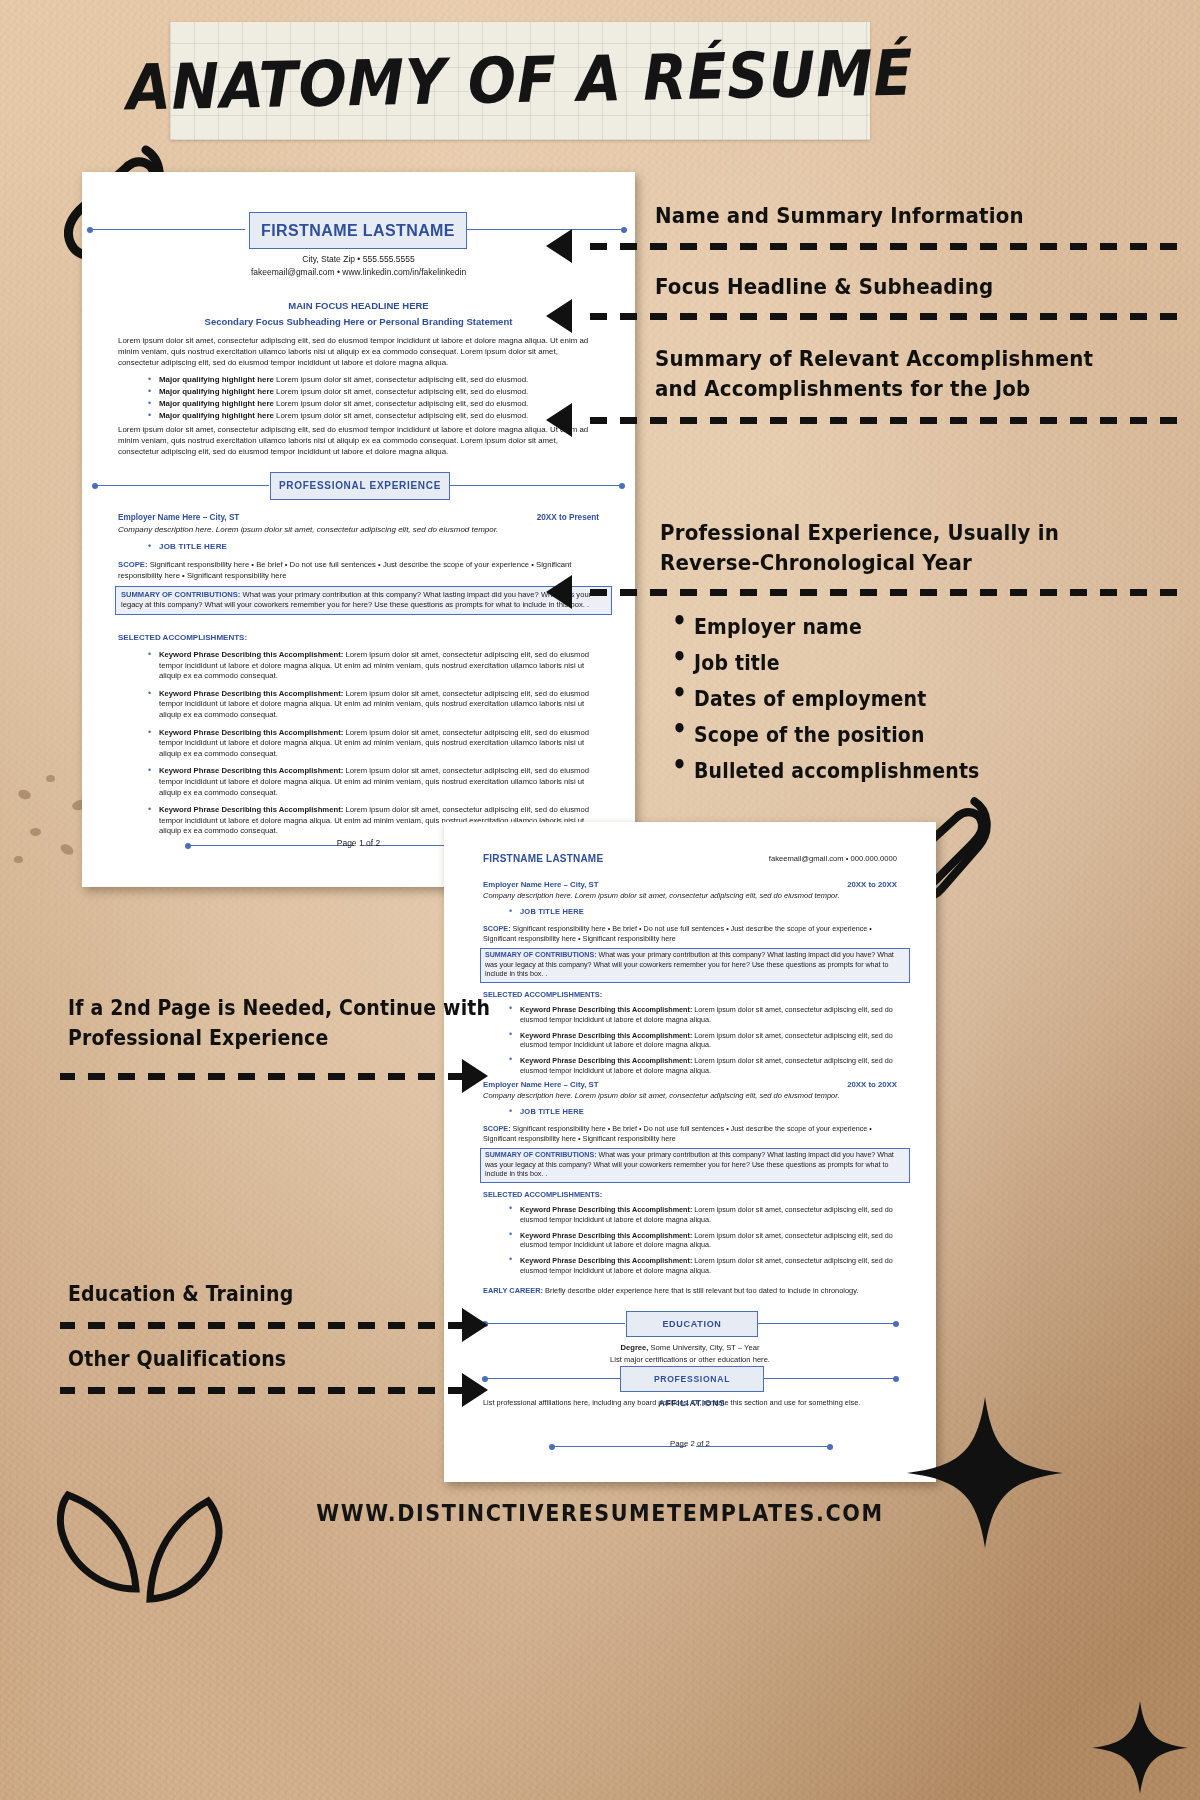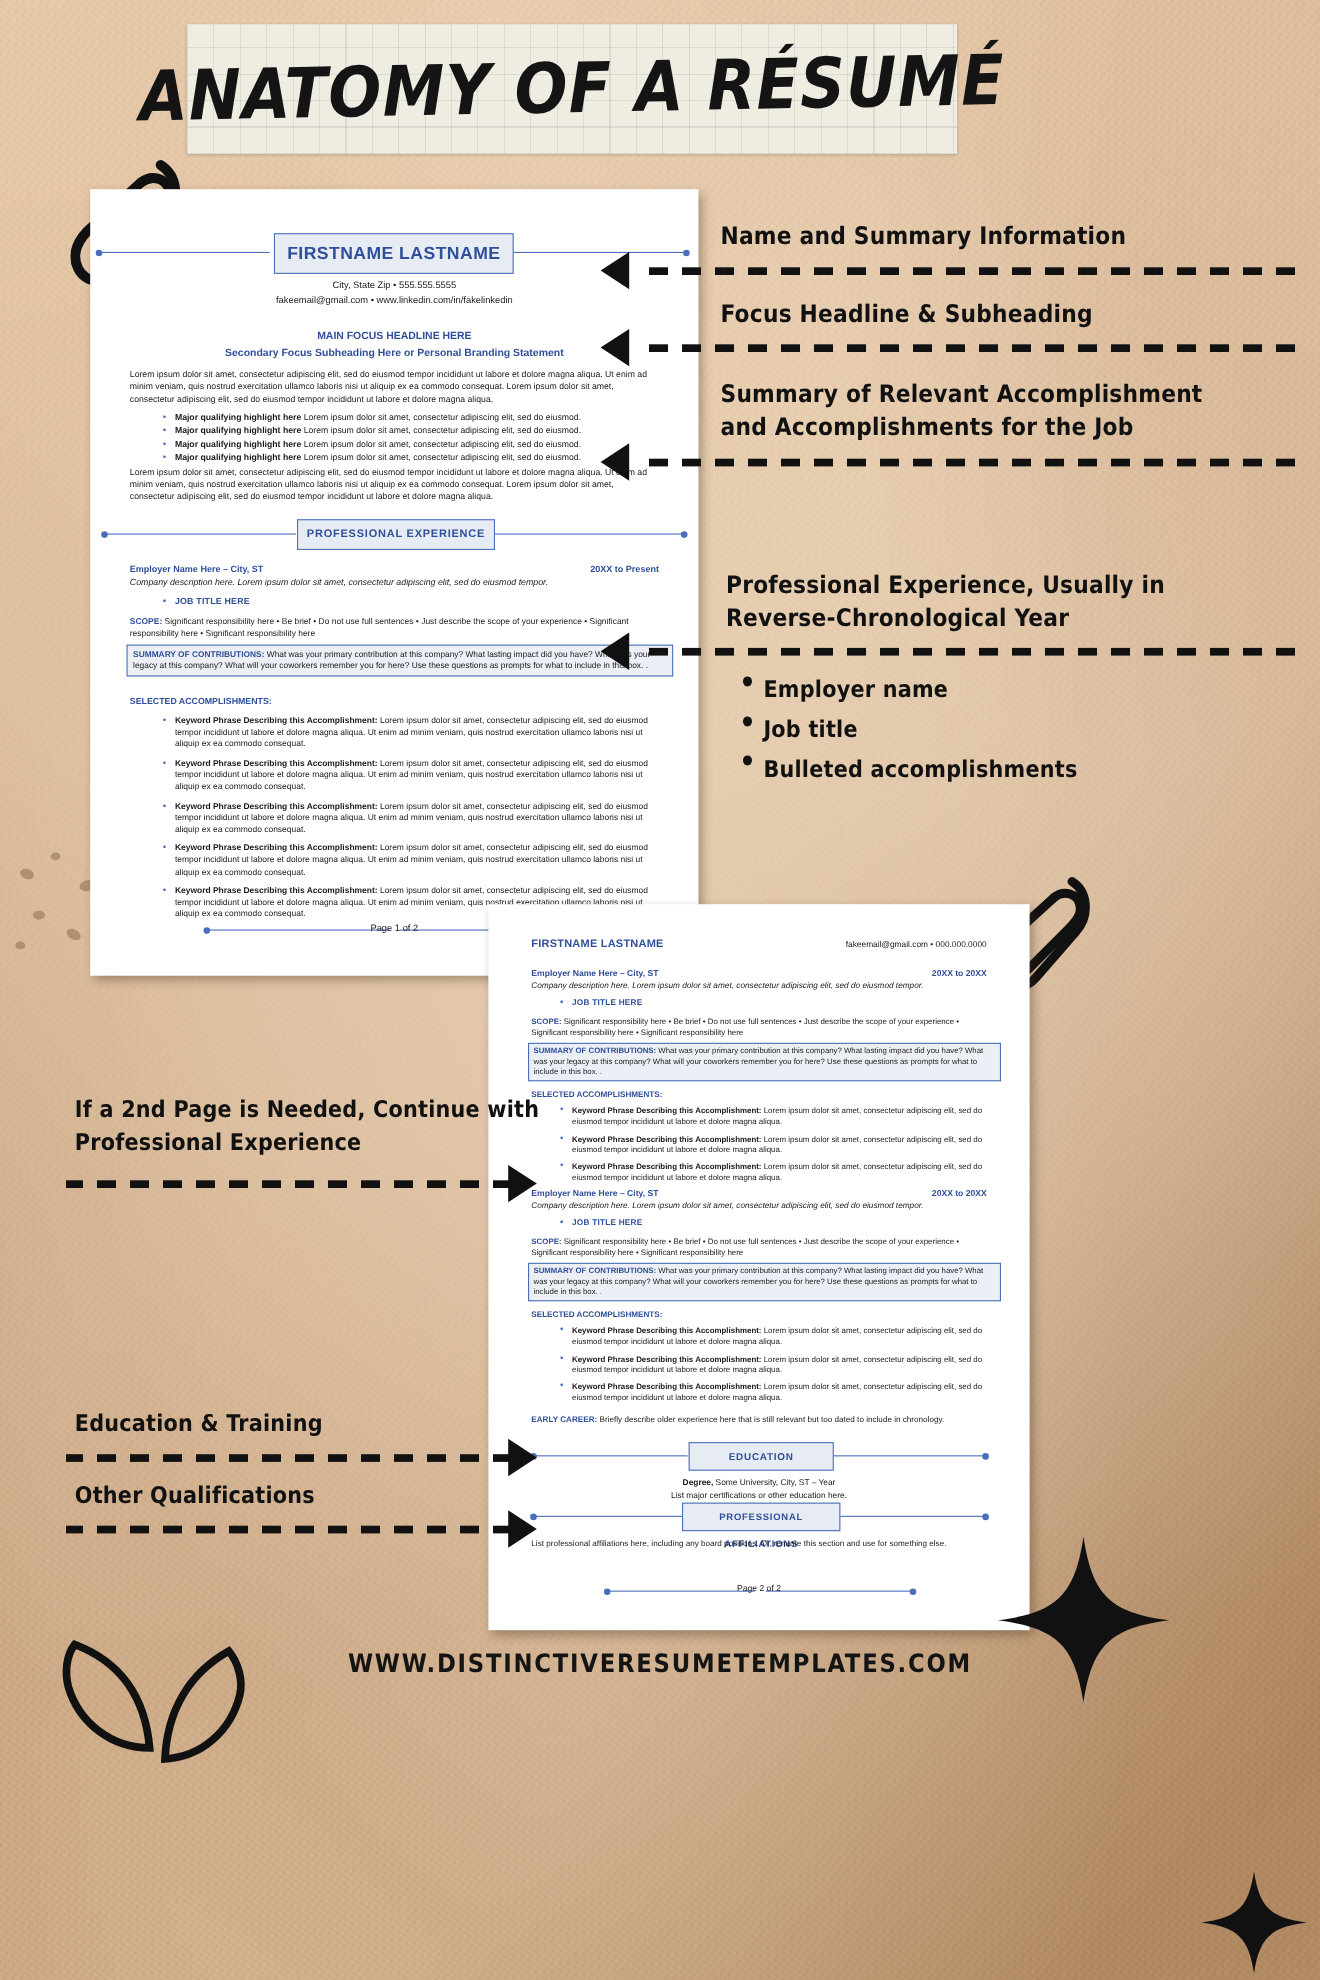--- a/index.html
+++ b/index.html
@@ -283,20 +283,22 @@
 <div class="anno" style="position:absolute;left:660px;top:518px;font-size:22px;line-height:30px;">
   <div>Professional Experience, Usually in</div>
   <div>Reverse-Chronological Year</div>
 </div>
 <div class="dash" style="left:590px;top:589px;width:600px;"></div>
 <div class="arrow left" style="left:546px;top:575px;"></div>
 
 <ul class="anno-list anno" id="right-bullets" style="position:absolute;left:668px;top:612px;font-size:21px;line-height:30px;">
     <li>Employer name</li>
     <li>Job title</li>
+    <li>Dates of employment</li>
+    <li>Scope of the position</li>
     <li>Bulleted accomplishments</li>
   </ul>
 
 <div class="anno" style="position:absolute;left:68px;top:993px;font-size:21px;line-height:30px;">
   <div>If a 2nd Page is Needed, Continue with</div>
   <div>Professional Experience</div>
 </div>
 <div class="dash rev" style="left:60px;top:1073px;width:405px;"></div>
 <div class="arrow right" style="left:462px;top:1059px;"></div>
 

